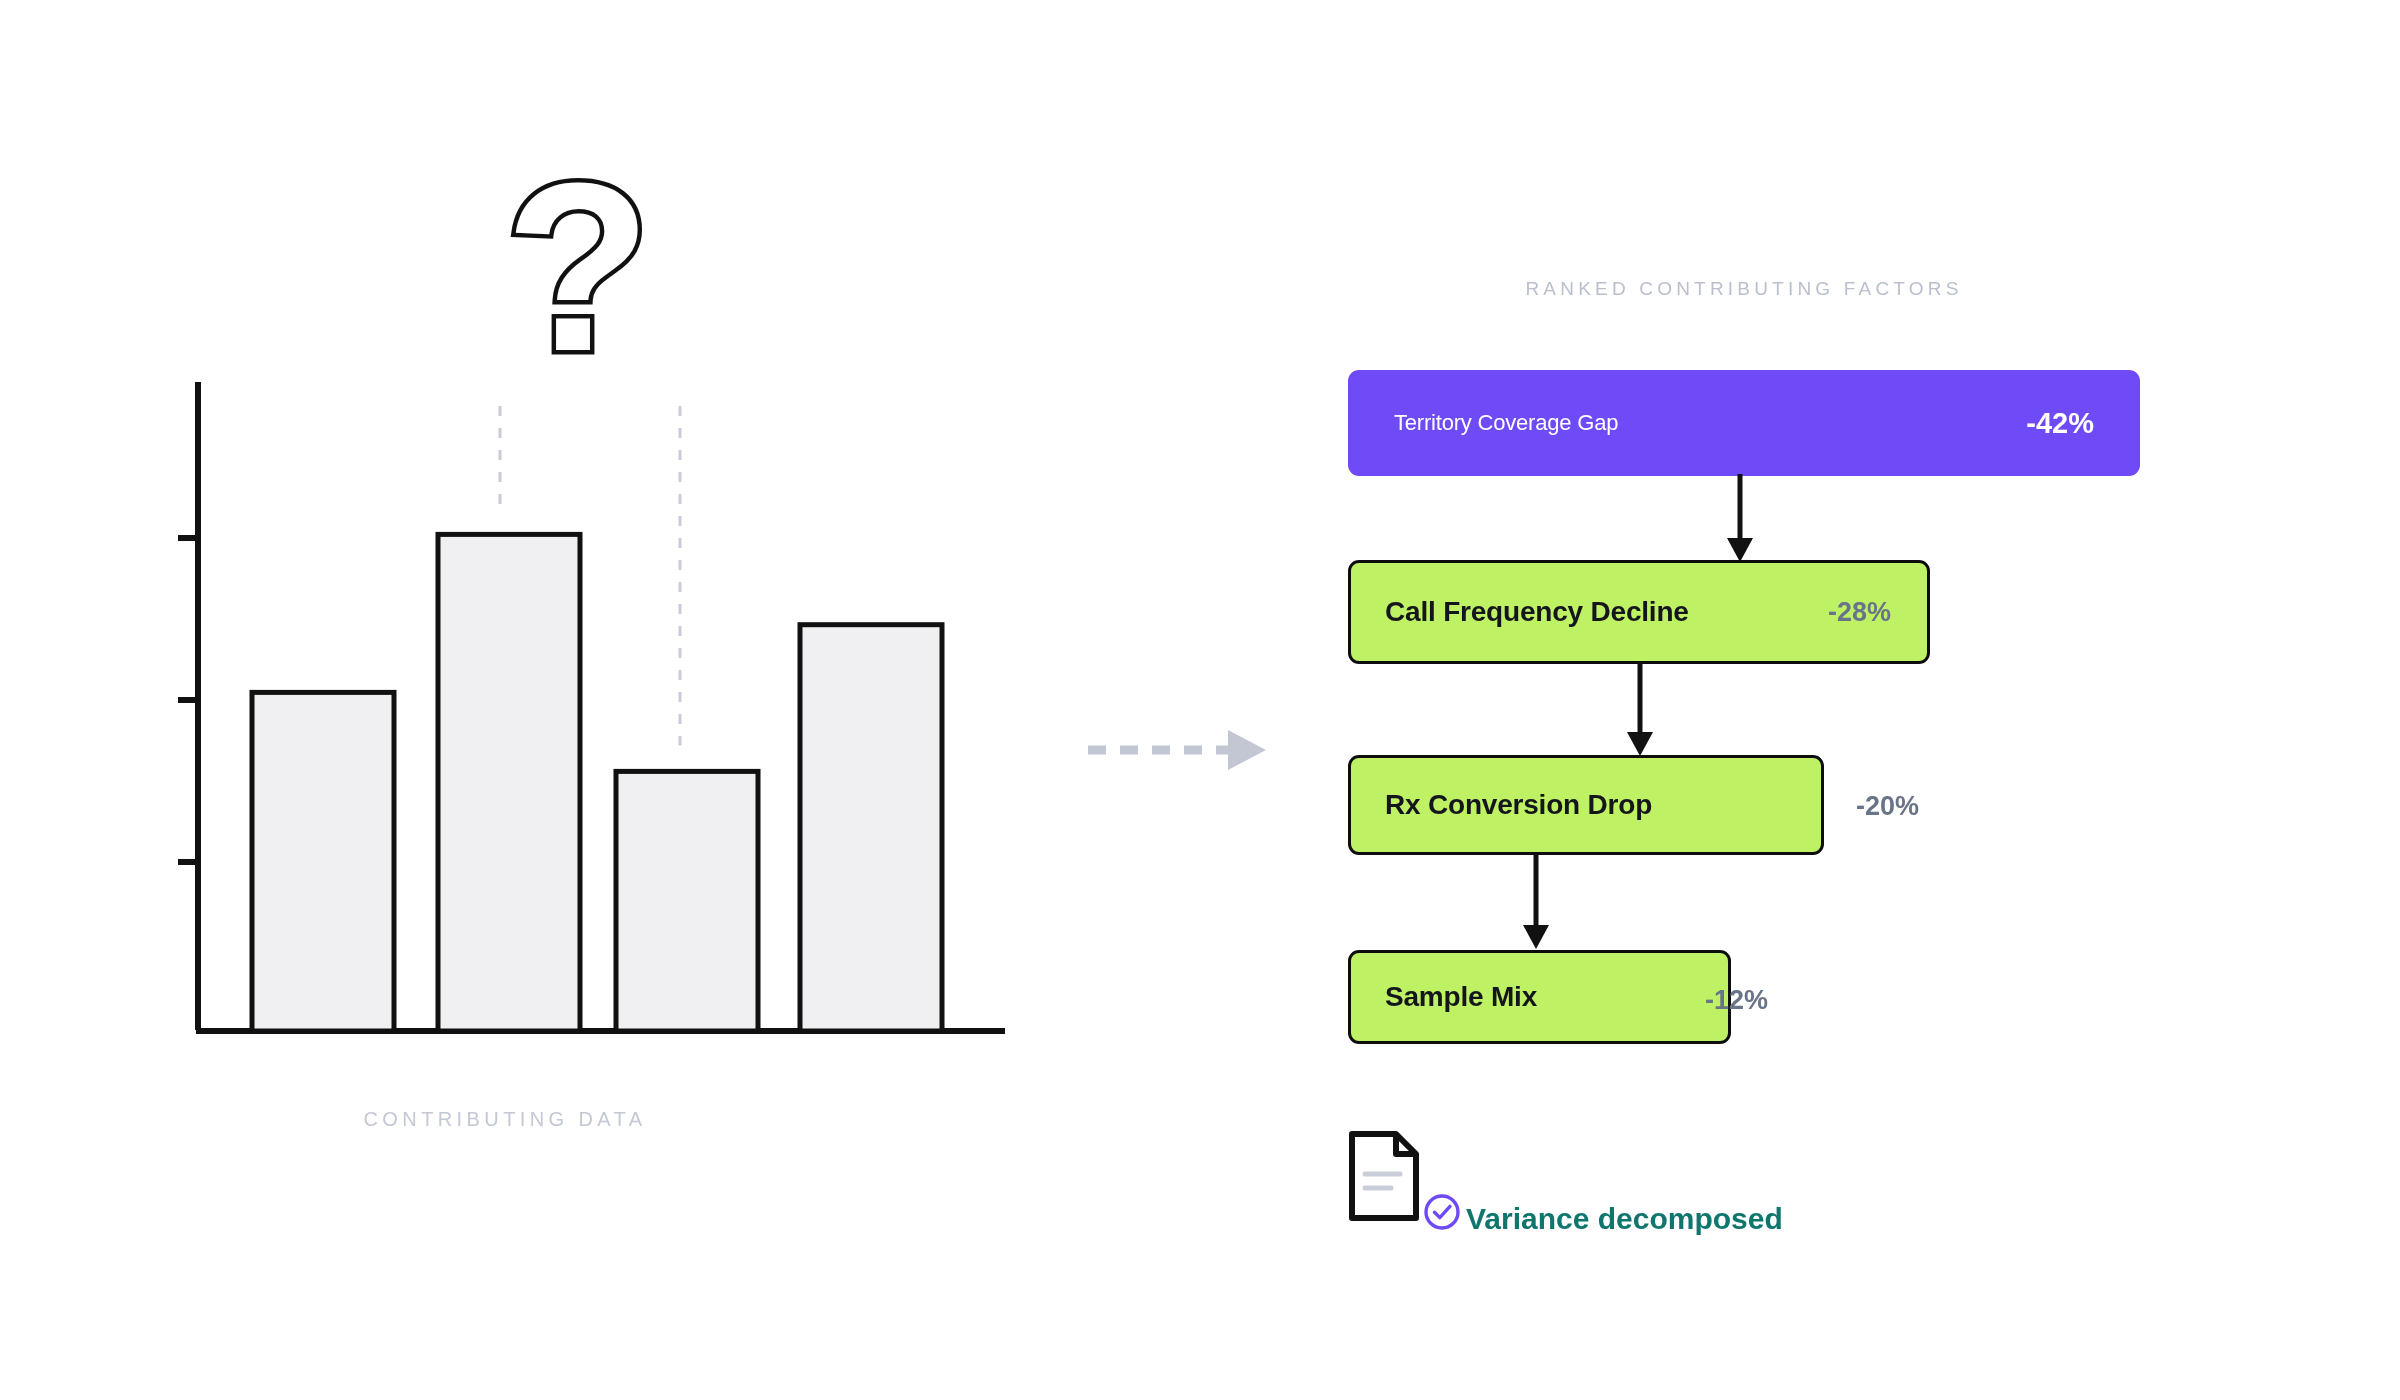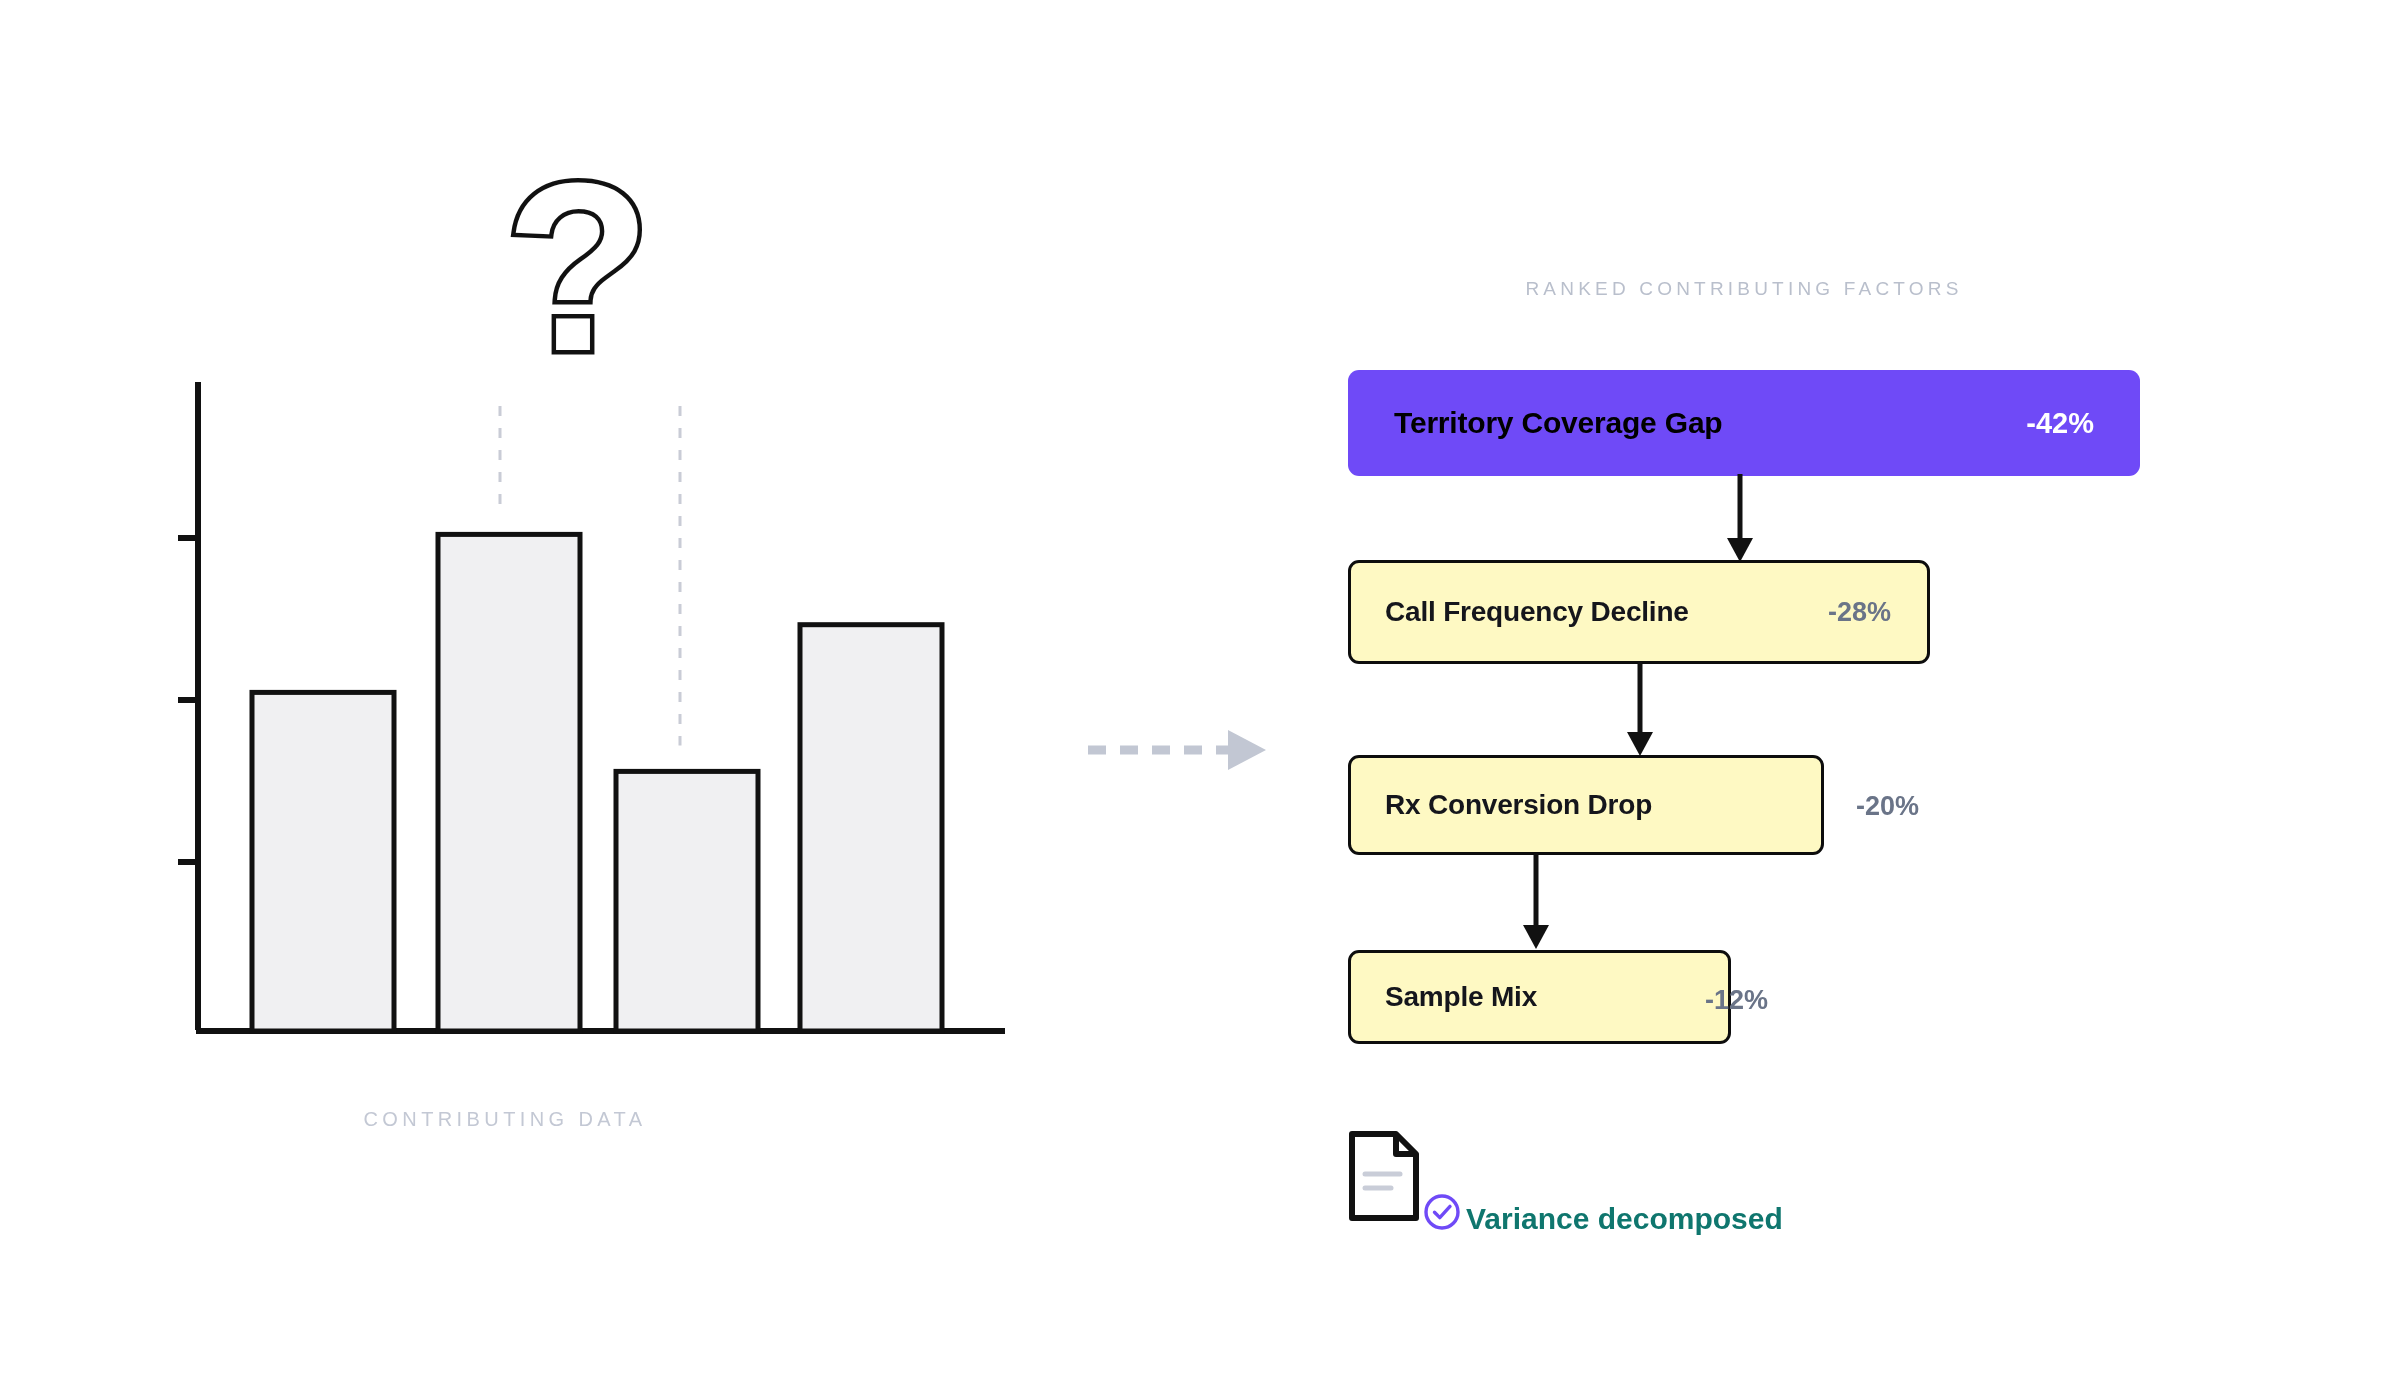--- a/index.html
+++ b/index.html
@@ -81,33 +81,33 @@
   .factor-card.primary {
     background: #6f4af7;
     border: none;
     left: 0;
     top: 370px;
     width: 792px;
     height: 106px;
     padding: 0 46px 0 46px;
   }
   .factor-card.primary .factor-label {
-    color: #000000;
-    font-size: 30px;
-    font-weight: 700;
+    color: #ffffff;
+    font-size: 22px;
+    font-weight: 400;
     letter-spacing: -0.2px;
   }
   .factor-card.primary .factor-value {
     color: #ffffff;
     font-size: 29px;
     font-weight: 700;
   }
 
   .factor-card.plain {
-    background: #fef9c3;
+    background: #bef264;
     border: 3.5px solid #0d0d0d;
     gap: 15px;
   }
   .factor-card.plain .factor-label {
     color: #15161c;
     font-size: 28px;
     font-weight: 700;
     letter-spacing: -0.2px;
   }
   .factor-card.plain .factor-value-inner {

